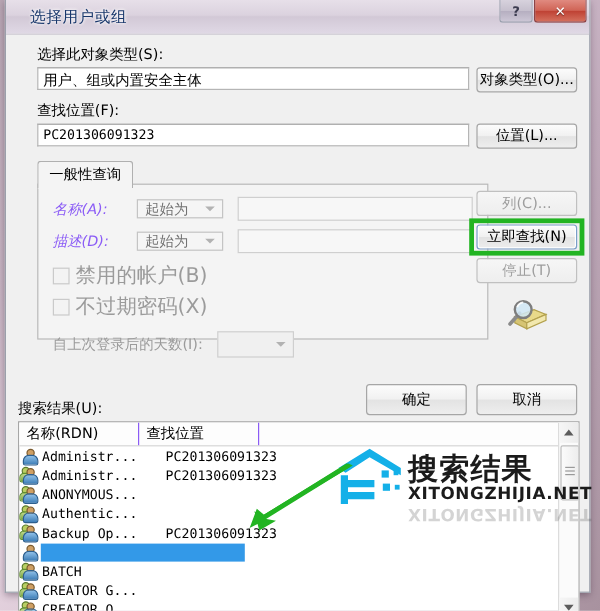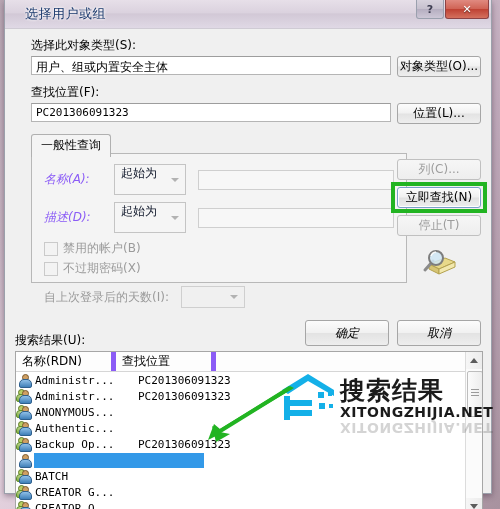--- a/index.html
+++ b/index.html
@@ -113,25 +113,25 @@
     background: #f4f4f4;
     margin-top: -1px;
     padding: 10px 12px 10px 12px;
     position: relative;
     height: 130px;
     box-sizing: border-box;
   }
   .qrow { display: flex; align-items: center; margin-bottom: 7px; }
   .qlabel { width: 70px; font-size: 12px; color: #8b5cf6; font-style: italic; }
   .combo {
-    width: 72px; height: 31px;
+    width: 72px; height: 16px;
     border: 1px solid #c4c4c4;
     background: #f5f5f5;
-    display: flex; align-items: flex-start;
-    font-size: 12px; color: #0f172a;
+    display: flex; align-items: center;
+    font-size: 12px; color: #737373;
     padding-left: 6px;
     box-sizing: border-box;
     position: relative;
   }
   .combo .arrow {
     position: absolute; right: 6px; top: 50%;
     margin-top: -2px;
     width: 0; height: 0;
     border-left: 4px solid transparent;
     border-right: 4px solid transparent;
@@ -145,21 +145,21 @@
     background: #f7f7f7;
     box-sizing: border-box;
   }
   .cbrow { display: flex; align-items: center; margin-bottom: 3px; }
   .cbox {
     width: 12px; height: 12px;
     border: 1px solid #cacaca;
     background: #f3f3f3;
     margin-right: 5px;
   }
-  .cblabel { font-size: 12px; color: #9b9b9b; }
+  .cblabel { font-size: 17px; color: #9b9b9b; }
   .daysrow { display:flex; align-items:center; margin-top: 9px; }
   .dayslabel { font-size: 12px; color: #9b9b9b; }
   .dayscombo {
     margin-left: 12px;
     width: 62px; height: 20px;
     border: 1px solid #cfcfcf;
     background: #f0f0f0;
     position: relative;
   }
   .dayscombo .arrow {
@@ -191,21 +191,21 @@
     box-sizing: border-box;
     pointer-events: none;
   }
   .magnifier { margin-top: 12px; margin-left: 18px; }
   
   .okrow {
     position: absolute;
     right: 10px; top: 291px;
     display: flex;
   }
-  .okrow .btn { width: 72px; height: 26px; margin-left: 8px; font-style: italic; }
+  .okrow .btn { width: 72px; height: 26px; margin-left: 8px; }
   
   .reslabel {
     position: absolute;
     left: 10px; top: 303px;
     font-size: 12px;
   }
   .listbox {
     position: absolute;
     left: 10px; top: 322px;
     width: 468px; height: 165px;
@@ -216,21 +216,21 @@
   }
   .lbhead {
     display: flex;
     height: 19px;
     border-bottom: 1px solid #d6d6d6;
     background: #fdfdfd;
   }
   .lbhead div {
     font-size: 12px;
     padding: 1px 0 0 6px;
-    border-right: 5px solid #8b5cf6;
+    border-right: 1px solid #8b5cf6;
     box-sizing: border-box;
     overflow: hidden;
     white-space: nowrap;
   }
   .hc0 { width: 100px; }
   .hc1 { width: 100px; }
   .hc2 { width: 247px; border-right: none !important; }
   .lbrows { position: relative; }
   .lbrow {
     display: flex;

